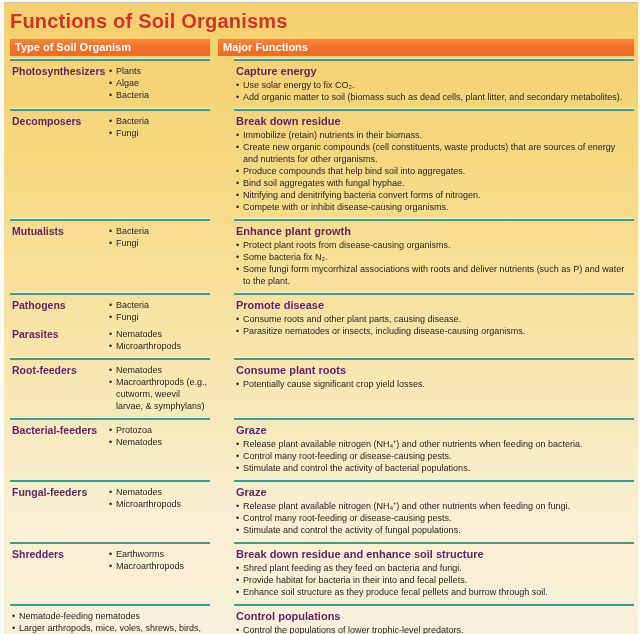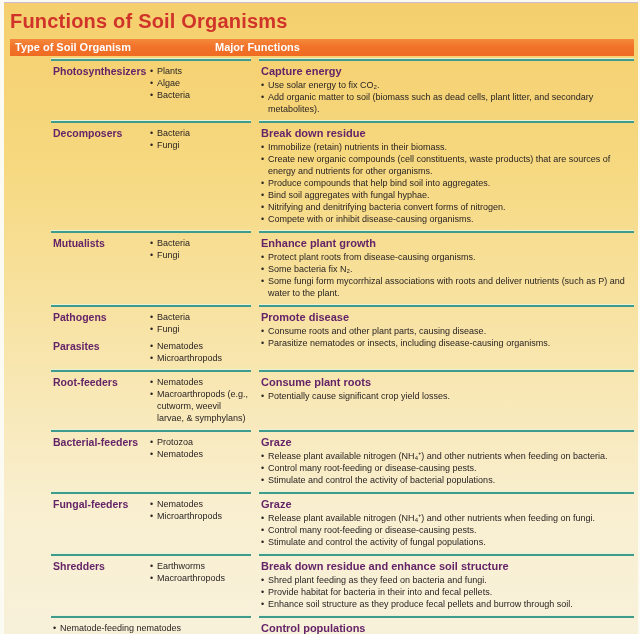--- a/index.html
+++ b/index.html
@@ -29,37 +29,37 @@
     color: #d03329;
     font-size: 20px;
     font-weight: bold;
     letter-spacing: 0.2px;
     padding: 7px 0 6px 6px;
   }
   .grid-pad { padding: 0 4px 0 6px; }
   .hdr-row {
     display: grid;
     grid-template-columns: 200px 1fr;
+    column-gap: 8px;
   }
   .hdr-cell {
     background: linear-gradient(180deg, #f58a3c 0%, #f2722a 45%, #ef6b22 100%);
     color: #ffffff;
     font-size: 11px;
     font-weight: bold;
     padding: 3px 0 3px 5px;
     height: 17px;
     line-height: 11px;
   }
   .tbl-body { display: flex; flex-direction: column; }
   .row {
     display: grid;
     grid-template-columns: 200px 1fr;
-    column-gap: 8px;
+    column-gap: 24px;
     margin-top: 2px;
-    margin-left: 41px;
   }
   .cell { position: relative; padding: 7px 2px 3px 2px; }
   .cell::before {
     content: "";
     position: absolute;
     top: 0; left: 0; right: 0;
     height: 3px;
     background: linear-gradient(180deg, #eaf2d6 0%, #eaf2d6 34%, #3f9c8d 34%, #3f9c8d 100%);
   }
   .org-group { display: flex; align-items: flex-start; margin-bottom: 5px; }

